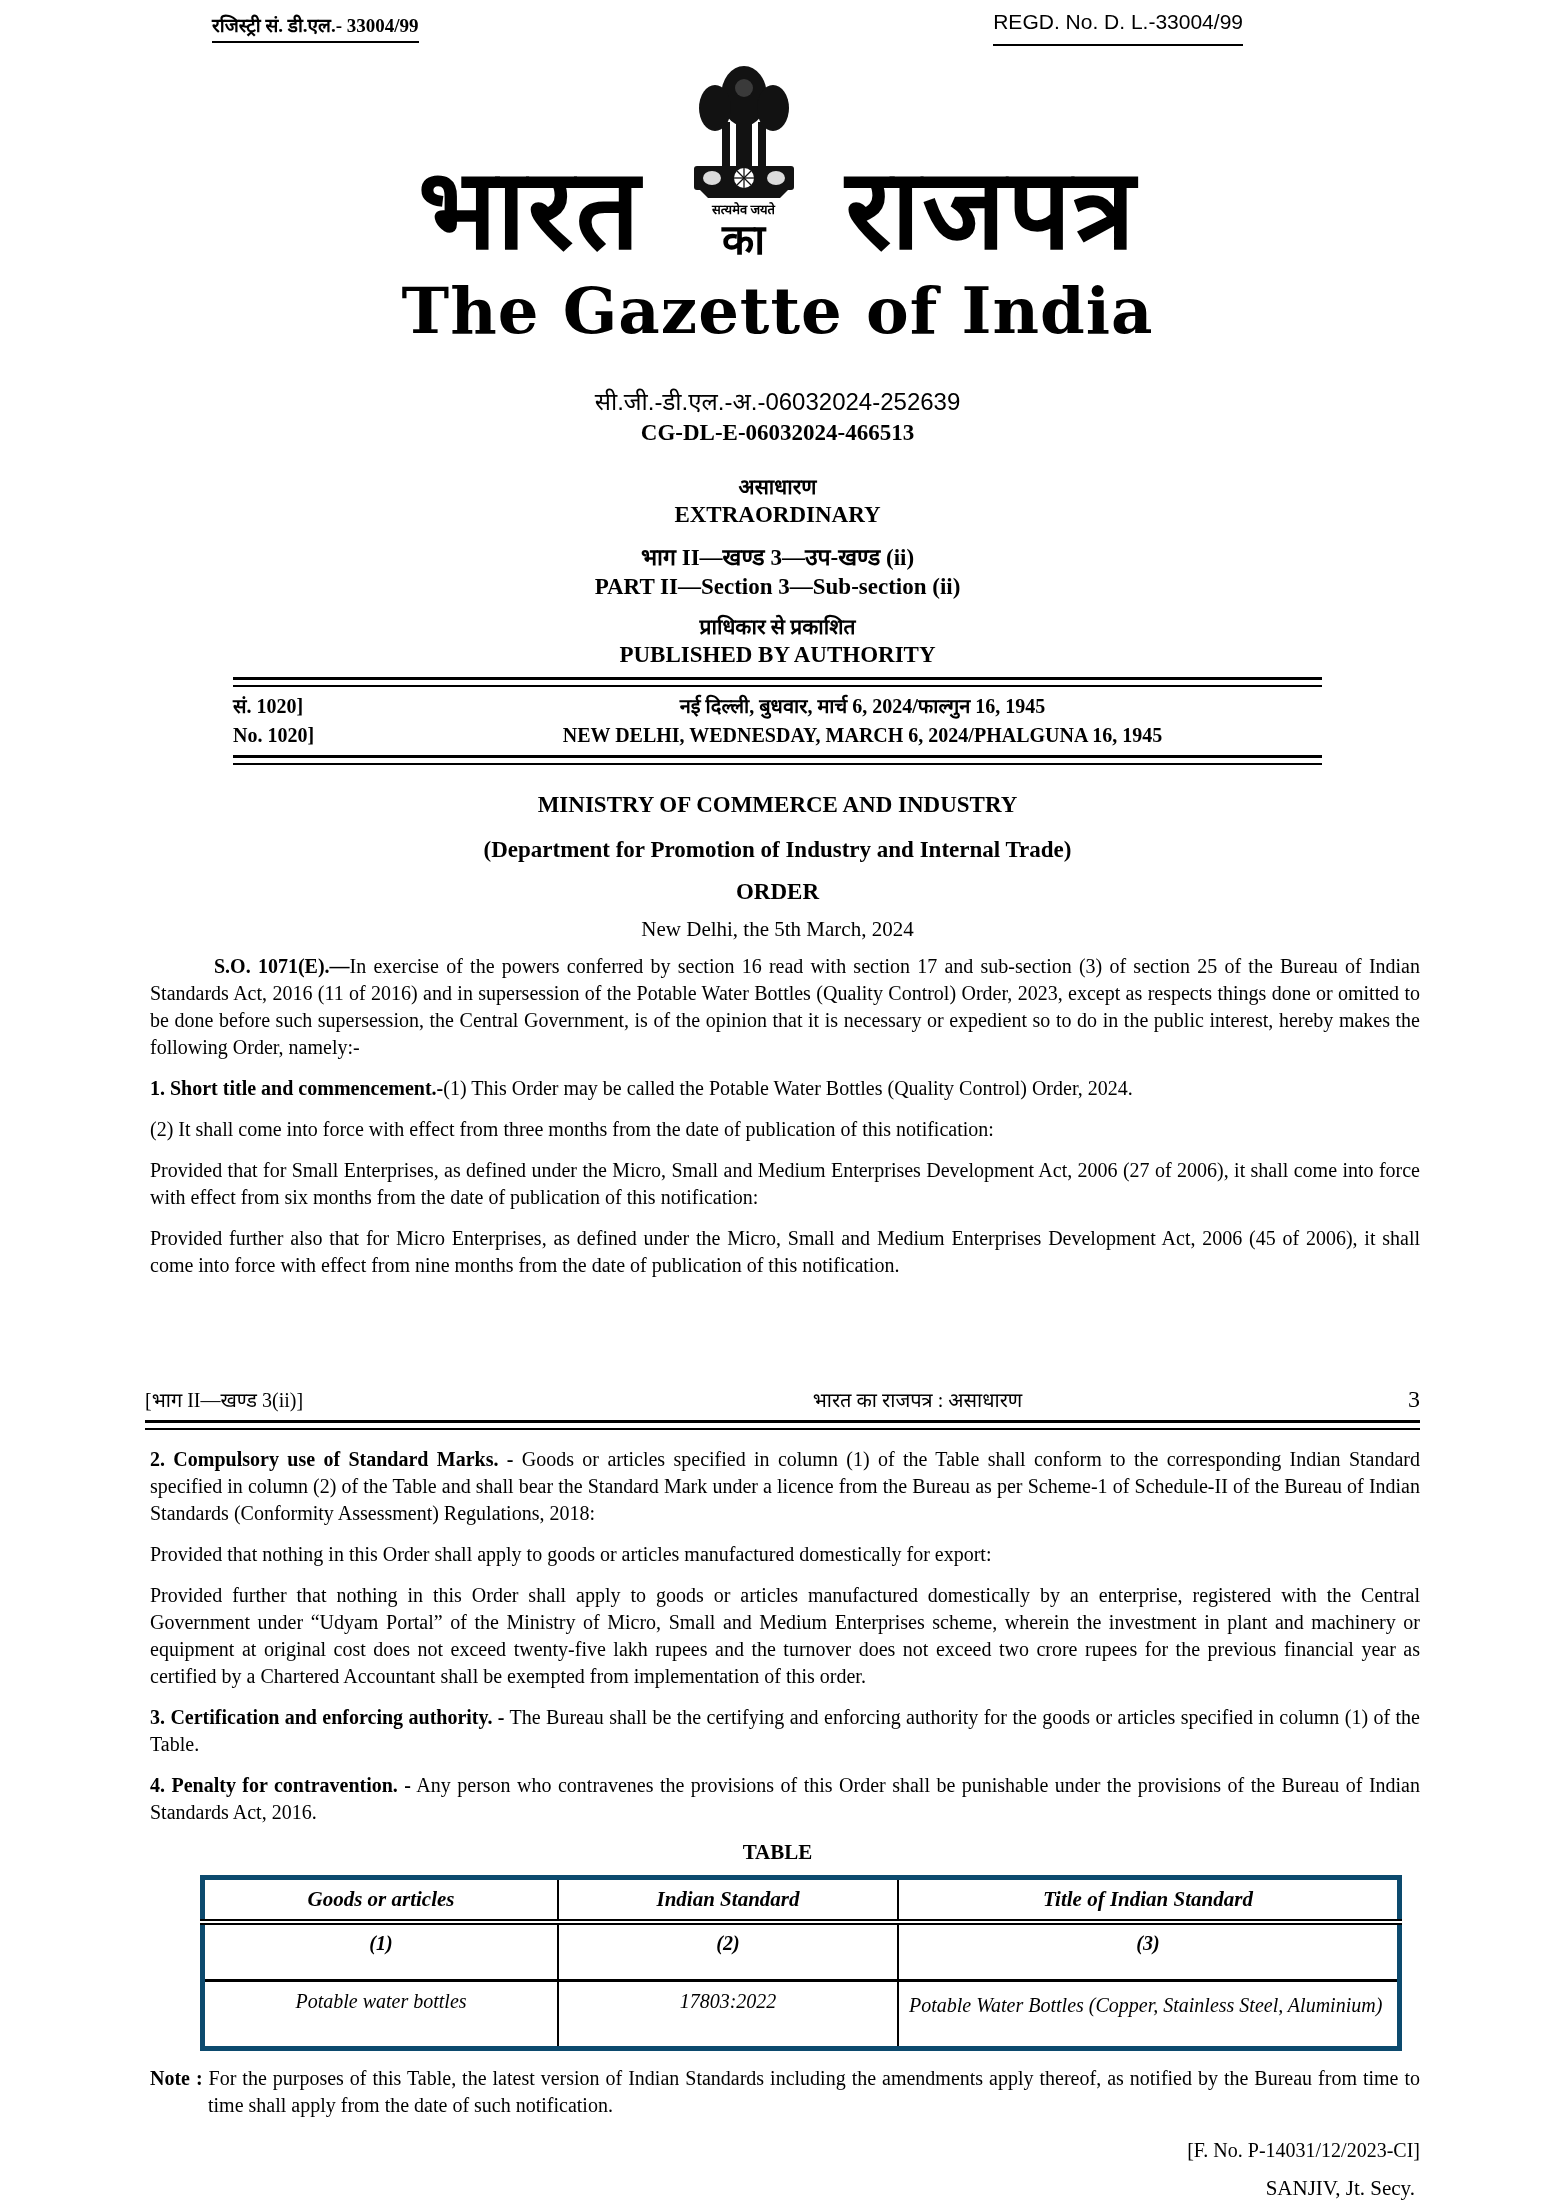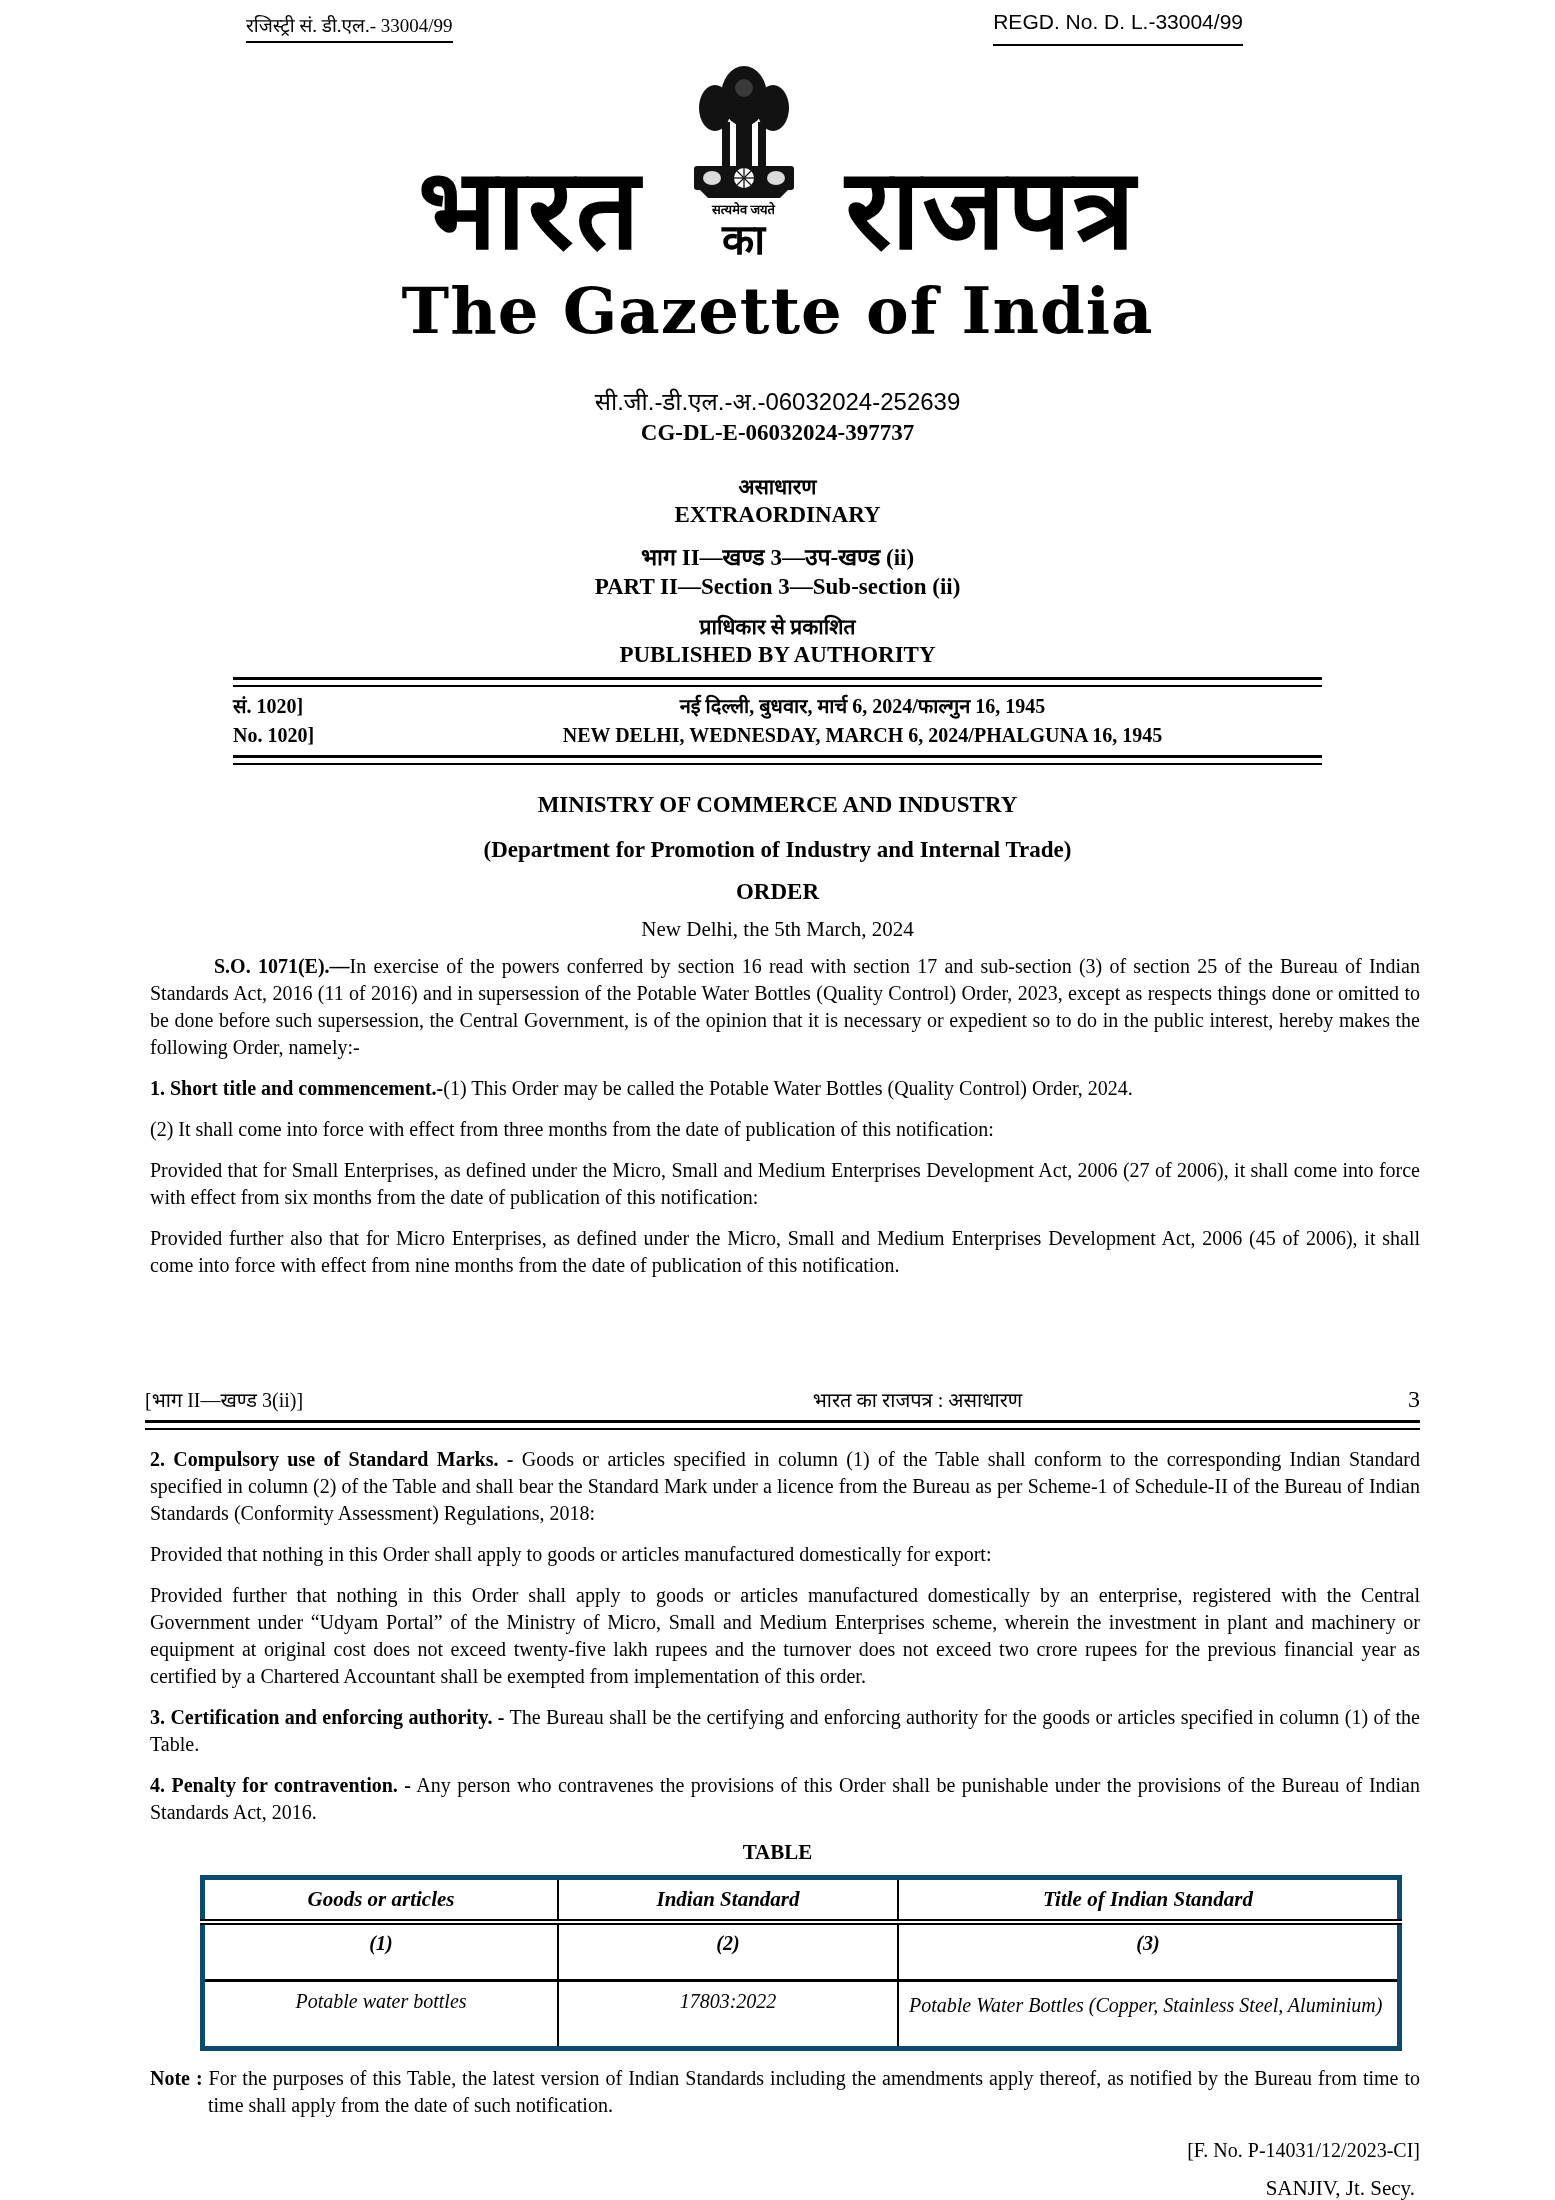--- a/index.html
+++ b/index.html
@@ -3,21 +3,21 @@
 <meta charset="utf-8">
 <style>
   html,body{margin:0;padding:0;background:#ffffff;}
   body{
     width:1555px;height:2200px;overflow:hidden;position:relative;
     font-family:"Liberation Serif","DejaVu Serif",serif;color:#000;
   }
   .abs{position:absolute;left:0;right:0;}
   
   .reg-row{position:relative;height:44px;}
-  .reg-hi{position:absolute;left:246px;top:12px;font-size:19px;font-weight:normal;
+  .reg-hi{position:absolute;left:212px;top:12px;font-size:19px;font-weight:bold;
           border-bottom:2px solid #000;padding-bottom:3px;font-family:"Liberation Serif",serif;}
   .reg-en{position:absolute;right:312px;top:10px;font-size:21px;font-family:"Liberation Sans",sans-serif;
           border-bottom:2px solid #000;padding-bottom:10px;}
   
   .masthead{display:flex;justify-content:center;align-items:flex-end;gap:22px;margin-top:18px;}
   .mast-big{font-size:112px;line-height:0.92;font-weight:bold;letter-spacing:2px;}
   .mast-center{display:flex;flex-direction:column;align-items:center;width:160px;}
   .motto{font-size:13px;font-weight:bold;margin-top:2px;}
   .mast-ka{font-size:42px;font-weight:bold;line-height:1.05;}
   .gazette-title{text-align:center;font-weight:bold;font-size:64px;line-height:1.1;margin-top:14px;
@@ -100,21 +100,21 @@
     </svg>
     <span class="motto">सत्यमेव जयते</span>
     <span class="mast-ka">का</span>
   </span>
   <span class="mast-big">राजपत्र</span>
 </div>
 
 <div class="gazette-title">The Gazette of India</div>
 
 <div class="cg-hi">सी.जी.-डी.एल.-अ.-06032024-252639</div>
-<div class="cg-en">CG-DL-E-06032024-397737</div>
+<div class="cg-en">CG-DL-E-06032024-466513</div>
 
 <div class="c-hi mt26">असाधारण</div>
 <div class="c-en mt2">EXTRAORDINARY</div>
 
 <div class="c-en mt12">भाग II—खण्ड 3—उप-खण्ड (ii)</div>
 <div class="c-en mt2">PART II—Section 3—Sub-section (ii)</div>
 
 <div class="c-hi mt12">प्राधिकार से प्रकाशित</div>
 <div class="c-en mt2">PUBLISHED BY AUTHORITY</div>
 

